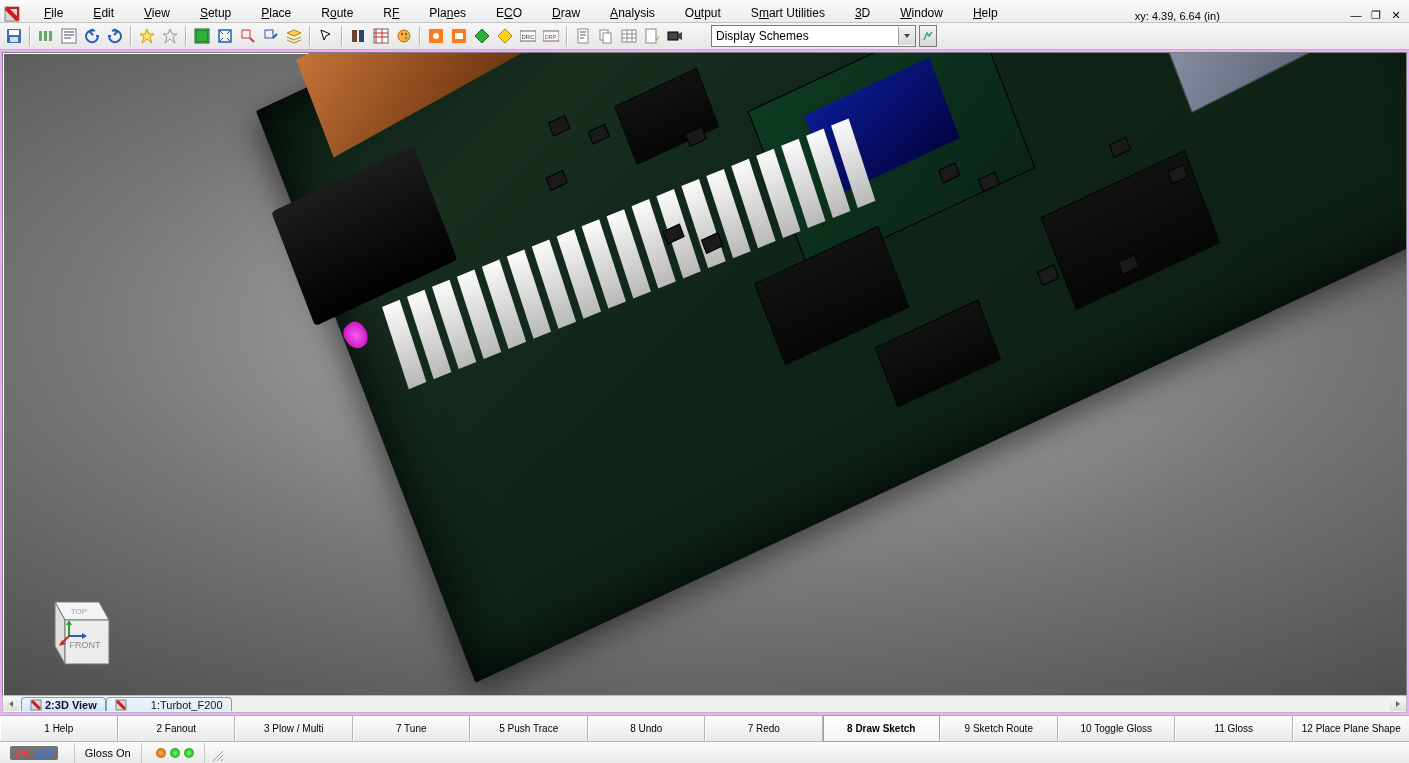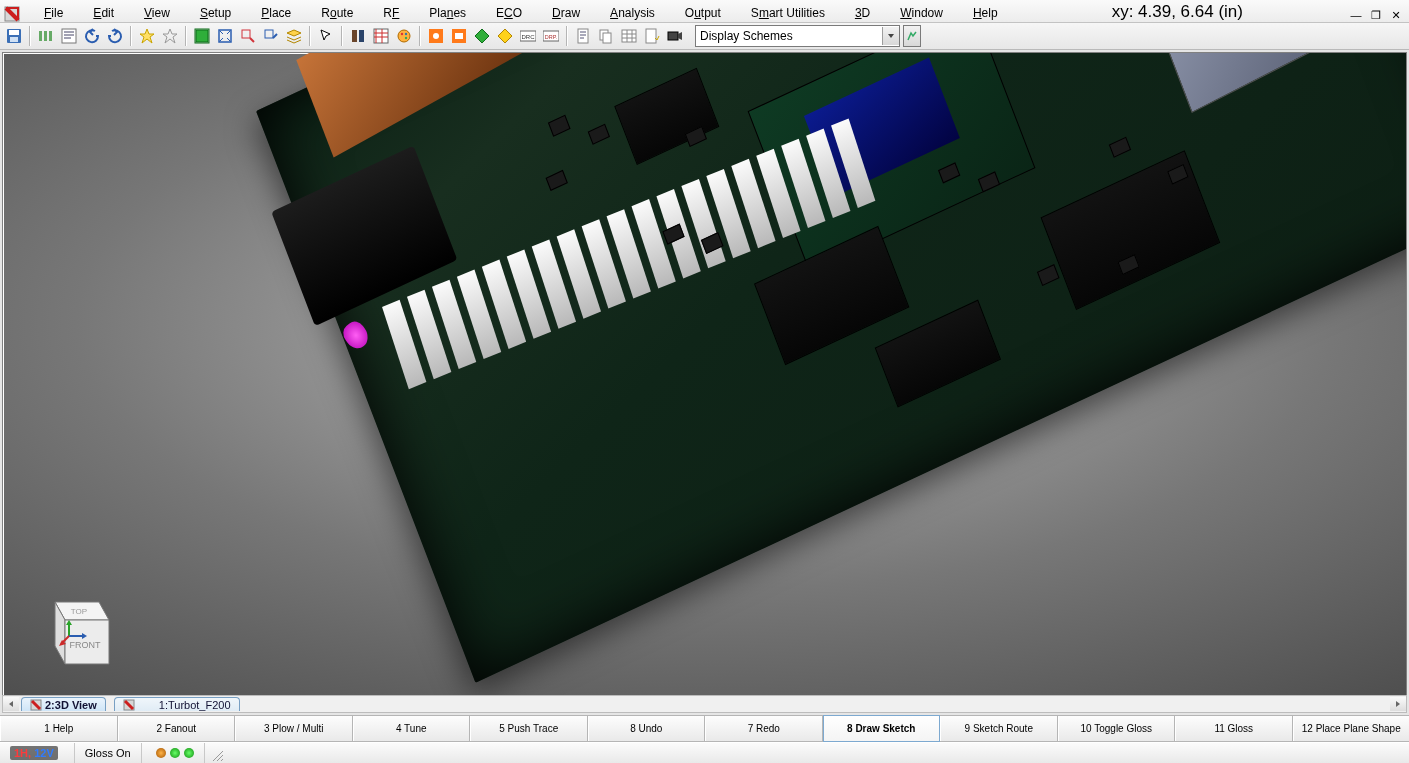--- a/index.html
+++ b/index.html
@@ -18,36 +18,36 @@
   }
   html,body{margin:0;padding:0;height:100%;width:100%;font-family:Segoe UI, Tahoma, sans-serif;font-size:11px;color:#000;overflow:hidden;background:#fff;}
   body{display:flex;flex-direction:column;}
 
   
   .menubar{display:flex;align-items:flex-end;height:22px;background:linear-gradient(#fafafa,#ececec);padding:0 4px;gap:14px;border-bottom:1px solid #c3c3c3;}
   .menubar .app-icon{width:16px;height:16px;display:inline-flex;margin-right:2px;}
   .menubar .menu-item{padding:2px 8px;cursor:default;font-size:12px;}
   .menubar .menu-item u{text-decoration:underline;}
   .menubar-spacer{flex:1;}
-  .coord{font-size:17px;padding:0 10px;}
+  .coord{font-size:11px;padding:0 10px;}
   .win-ctrl{display:flex;gap:6px;padding-right:2px;}
   .win-btn{width:14px;height:14px;display:flex;align-items:center;justify-content:center;font-size:11px;line-height:1;cursor:default;}
 
   
   .toolbar{display:flex;align-items:center;height:26px;background:linear-gradient(#f6f6f6,#e7e7e7);border-bottom:1px solid #b9b9b9;padding:0 3px;gap:1px;overflow:hidden;}
   .tool-sep{width:2px;height:20px;background:linear-gradient(90deg,#b5b5b5 0,#b5b5b5 1px,#fff 1px,#fff 2px);margin:0 3px;}
   .tool-btn{width:20px;height:20px;display:flex;align-items:center;justify-content:center;border:1px solid transparent;border-radius:2px;cursor:default;}
   .tool-svg{width:16px;height:16px;}
-  .dropdown{display:flex;align-items:center;height:20px;border:1px solid #7a7a7a;background:#fff;margin-left:8px;justify-content:center;}
+  .dropdown{display:flex;align-items:center;height:20px;border:1px solid #7a7a7a;background:#fff;margin-left:24px;justify-content:center;}
   .dropdown input{border:none;outline:none;height:18px;padding:0 4px;width:178px;font-size:12px;font-family:inherit;}
   .dropdown .dd-btn{width:16px;height:18px;background:linear-gradient(#f2f2f2,#d8d8d8);border-left:1px solid #9d9d9d;display:flex;align-items:center;justify-content:center;}
   .picker-btn{width:16px;height:20px;background:linear-gradient(#f2f2f2,#d8d8d8);border:1px solid #7a7a7a;display:flex;align-items:center;justify-content:center;margin-left:2px;}
 
   
-  .viewport-wrap{flex:1;position:relative;background:#e5e5e5;overflow:hidden;}
+  .viewport-wrap{flex:1;position:relative;background:#f0abfc;overflow:hidden;}
   .viewport{position:absolute;inset:2px 2px 18px 2px;border:1px solid #808080;box-shadow:inset 1px 1px 0 #fff;background:radial-gradient(ellipse 140% 130% at 50% 42%, #bababa 0%, #777777 32%, #4a4a4a 60%, #2a2a2a 100%);overflow:hidden;}
 
   
   .board{position:absolute;top:9%;left:18%;width:80%;height:95%;transform:rotate(-25deg) skewX(-4deg);transform-origin:top left;}
   .pcb{position:absolute;inset:0;background:linear-gradient(160deg,#0b2014 0%,#182e1f 20%,#0f2518 50%,#0d1f14 100%);border-radius:2px;box-shadow:inset 0 0 60px #000, -6px 10px 30px rgba(0,0,0,.5);}
   .chip{position:absolute;background:linear-gradient(#121212,#060606);border:1px solid #000;}
   .chip.main{top:34%;left:41%;width:22%;height:28%;background:linear-gradient(150deg,#0e3a23,#0a2516);}
   .chip.main::after{content:"";position:absolute;top:16%;left:20%;width:56%;height:50%;background:linear-gradient(160deg,#0b1b8f,#020342);}
   .chip.c1{top:24%;left:30%;width:8%;height:10%;}
   .chip.c2{top:60%;left:36%;width:12%;height:14%;}
@@ -62,21 +62,21 @@
   .magenta{position:absolute;top:38%;left:.2%;width:2%;height:4.5%;background:radial-gradient(#ff5ef4,#b300b3);transform:rotate(-15deg);border-radius:40% 40% 50% 50%;}
   .smd{position:absolute;background:#1a1a1a;border:1px solid #000;width:1.5%;height:2%;}
 
   
   .view-cube{position:absolute;left:28px;bottom:24px;width:84px;height:78px;}
 
   
   .hscroll{position:absolute;left:2px;right:2px;bottom:2px;height:16px;display:flex;align-items:center;background:#f0f0f0;border:1px solid #bcbcbc;}
   .hscroll .arrow{width:16px;height:14px;display:flex;align-items:center;justify-content:center;background:linear-gradient(#fafafa,#ddd);}
   .tabrow{display:flex;height:14px;margin-left:2px;}
-  .view-tab{display:flex;align-items:center;gap:3px;padding:0 8px;border:1px solid #779fc3;border-bottom:none;border-radius:4px 4px 0 0;background:linear-gradient(#eaf4fd,#cfe5f7);margin-right:8px;font-size:11px;font-weight:bold;color:#113;}
+  .view-tab{display:flex;align-items:center;gap:3px;padding:0 8px;border:1px solid #779fc3;border-bottom:none;border-radius:4px 4px 0 0;background:linear-gradient(#eaf4fd,#cfe5f7);margin-right:0;font-size:11px;font-weight:bold;color:#113;}
   .view-tab.inactive{background:linear-gradient(#f0f6fb,#e0ecf5);font-weight:normal;gap:24px;}
   .view-tab .tab-ic{width:12px;height:12px;}
   .hscroll-track{flex:1;}
   .hscroll .arrow.right{margin-left:auto;}
 
   
   .fn-bar{display:flex;height:25px;border-top:1px solid #b5b5b5;border-bottom:1px solid #b5b5b5;background:linear-gradient(#fdfdfd,#e9e9e9);}
   .fn-cell{flex:1;display:flex;align-items:center;justify-content:center;border-right:1px solid #b5b5b5;border-left:1px solid #fff;font-size:10px;cursor:default;}
   .fn-cell.active{background:linear-gradient(#fff,#f4f4f4);font-weight:bold;border:1px solid #7da9d0;margin:-1px 0;}
   .fn-cell:last-child{border-right:none;}
@@ -412,21 +412,21 @@
           <path d="M2 1l4 3-4 3z" fill="#666"></path>
         </svg>
       </span>
   </div>
 </div>
 
 <div class="fn-bar" id="fnbar">
     <div class="fn-cell">1 Help</div>
     <div class="fn-cell">2 Fanout</div>
     <div class="fn-cell">3 Plow / Multi</div>
-    <div class="fn-cell">4 Tune</div>
+    <div class="fn-cell">7 Tune</div>
     <div class="fn-cell">5 Push Trace</div>
     <div class="fn-cell">8 Undo</div>
     <div class="fn-cell">7 Redo</div>
     <div class="fn-cell active">8 Draw Sketch</div>
     <div class="fn-cell">9 Sketch Route</div>
     <div class="fn-cell">10 Toggle Gloss</div>
     <div class="fn-cell">11 Gloss</div>
     <div class="fn-cell">12 Place Plane Shape</div>
   </div>
 

